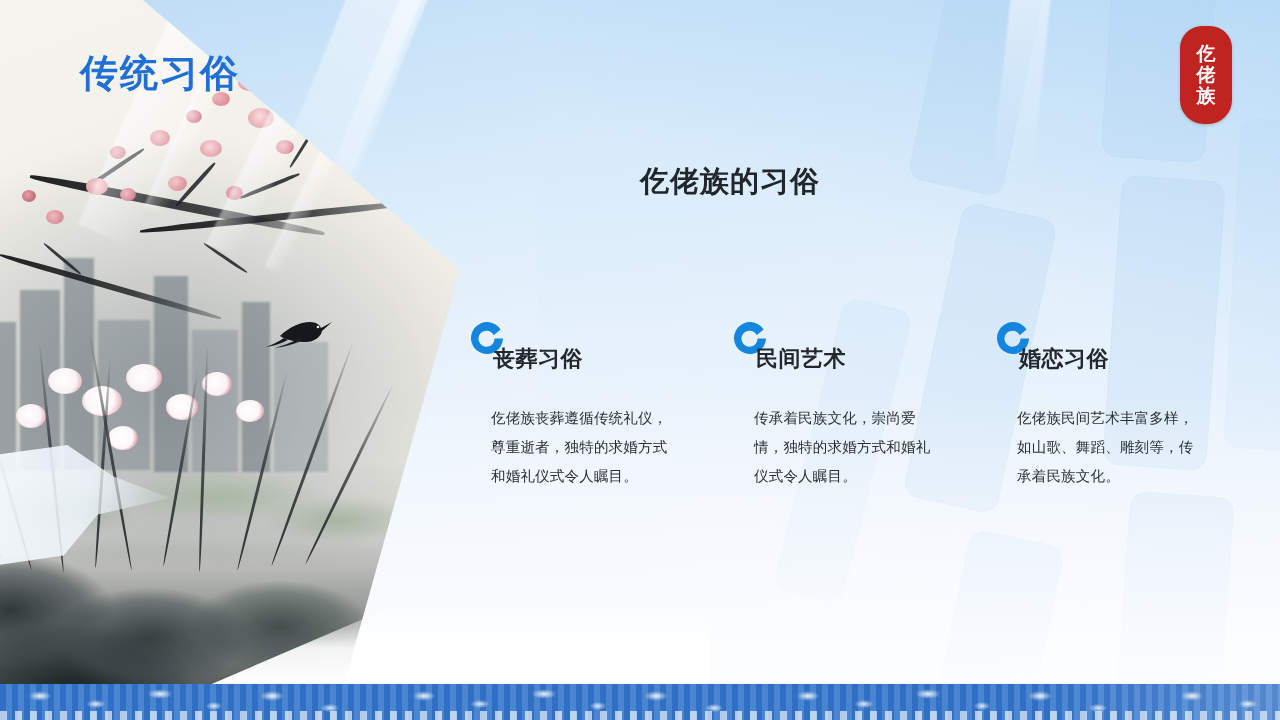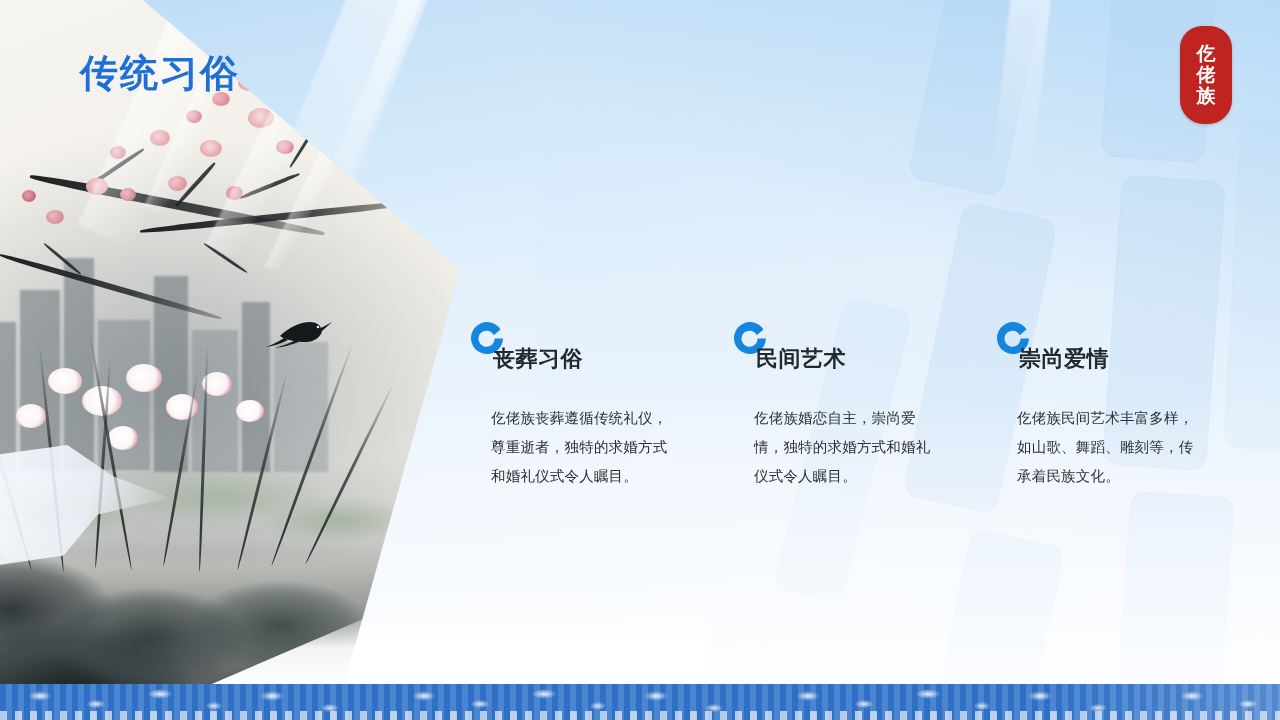--- a/index.html
+++ b/index.html
@@ -450,49 +450,50 @@
   </div>
 
   <div class="slide-title">传统习俗</div>
 
   <div class="seal">
     <span>仡</span>
     <span>佬</span>
     <span>族</span>
   </div>
 
+  <div class="main-heading">仡佬族的习俗</div>
 
   <div class="columns">
 
     <div class="col">
       <div class="col-head">
         <svg class="ring-icon" viewBox="0 0 46 46">
           <path d="M35.5 11.5 A16 16 0 1 0 38 20.5 L29.5 20.5 A8 8 0 1 1 28.7 17.2 Z" fill="#1486e0"></path>
         </svg>
         <div class="col-title">丧葬习俗</div>
       </div>
       <div class="col-body">仡佬族丧葬遵循传统礼仪，尊重逝者，独特的求婚方式和婚礼仪式令人瞩目。</div>
     </div>
 
     <div class="col">
       <div class="col-head">
         <svg class="ring-icon" viewBox="0 0 46 46">
           <path d="M35.5 11.5 A16 16 0 1 0 38 20.5 L29.5 20.5 A8 8 0 1 1 28.7 17.2 Z" fill="#1486e0"></path>
         </svg>
         <div class="col-title">民间艺术</div>
       </div>
-      <div class="col-body">仡佬族婚恋自主，崇尚爱情，独特的求婚方式和婚礼仪式令人瞩目。</div>
+      <div class="col-body">传承着民族文化，崇尚爱情，独特的求婚方式和婚礼仪式令人瞩目。</div>
     </div>
 
     <div class="col">
       <div class="col-head">
         <svg class="ring-icon" viewBox="0 0 46 46">
           <path d="M35.5 11.5 A16 16 0 1 0 38 20.5 L29.5 20.5 A8 8 0 1 1 28.7 17.2 Z" fill="#1486e0"></path>
         </svg>
-        <div class="col-title">崇尚爱情</div>
+        <div class="col-title">婚恋习俗</div>
       </div>
       <div class="col-body">仡佬族民间艺术丰富多样，如山歌、舞蹈、雕刻等，传承着民族文化。</div>
     </div>
 
   </div>
 
   <div class="batik"></div>
   <div class="batik-fade-right"></div>
   <div class="bottom-wedge"></div>
 

